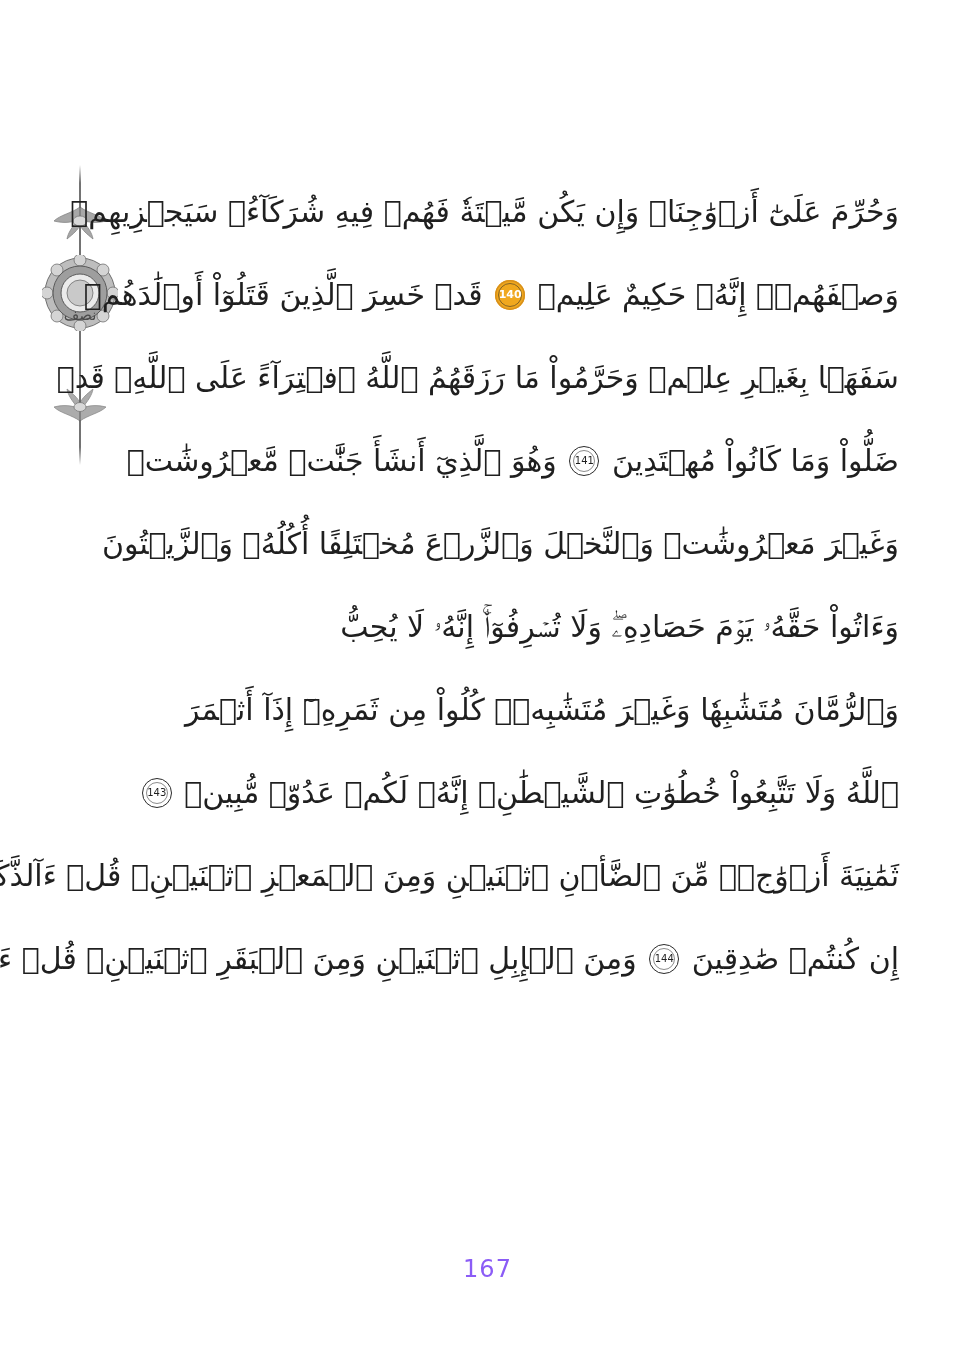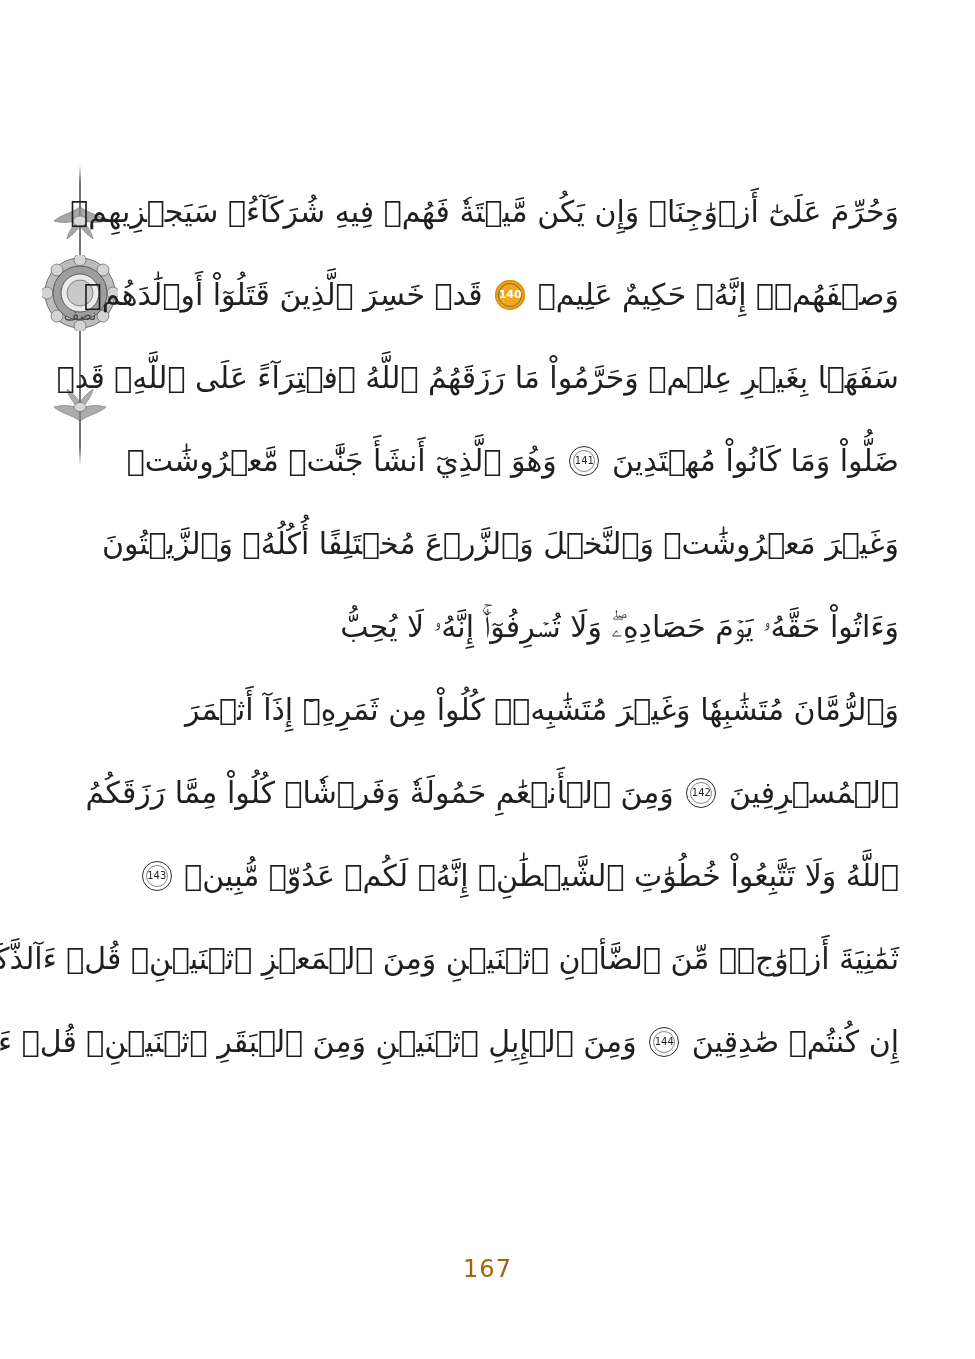--- a/index.html
+++ b/index.html
@@ -149,21 +149,21 @@
 
   
   #page-number {
     position: absolute;
     left: 0;
     right: 0;
     top: 1255px;
     text-align: center;
     font-family: "DejaVu Sans", sans-serif;
     font-size: 24px;
-    color: #a16207;
+    color: #8b5cf6;
     letter-spacing: 1px;
   }
 </style>
 </head>
 <body>
 
 <div id="page">
 
   <div id="ornament">
     <div class="stem"></div>
@@ -236,28 +236,20 @@
     </div>
 
     <div class="line">
       <span class="txt">وَءَاتُواْ حَقَّهُۥ يَوۡمَ حَصَادِهِۦۖ وَلَا تُسۡرِفُوٓاْۚ إِنَّهُۥ لَا يُحِبُّ</span>
     </div>
 
     <div class="line">
       <span class="txt">وَٱلرُّمَّانَ مُتَشَٰبِهٗا وَغَيۡرَ مُتَشَٰبِهٖۚ كُلُواْ مِن ثَمَرِهِۦٓ إِذَآ أَثۡمَرَ</span>
     </div>
 
-    <div class="line">
-      <span class="txt">ٱلۡمُسۡرِفِينَ</span>
-      <span class="ayah">
-        <span class="ring"></span>
-        <span class="num">142</span>
-      </span>
-      <span class="txt">وَمِنَ ٱلۡأَنۡعَٰمِ حَمُولَةٗ وَفَرۡشٗاۚ كُلُواْ مِمَّا رَزَقَكُمُ</span>
-    </div>
 
     <div class="line">
       <span class="txt">ٱللَّهُ وَلَا تَتَّبِعُواْ خُطُوَٰتِ ٱلشَّيۡطَٰنِۚ إِنَّهُۥ لَكُمۡ عَدُوّٞ مُّبِينٞ</span>
       <span class="ayah">
         <span class="ring"></span>
         <span class="num">143</span>
       </span>
     </div>
 
     <div class="line">

